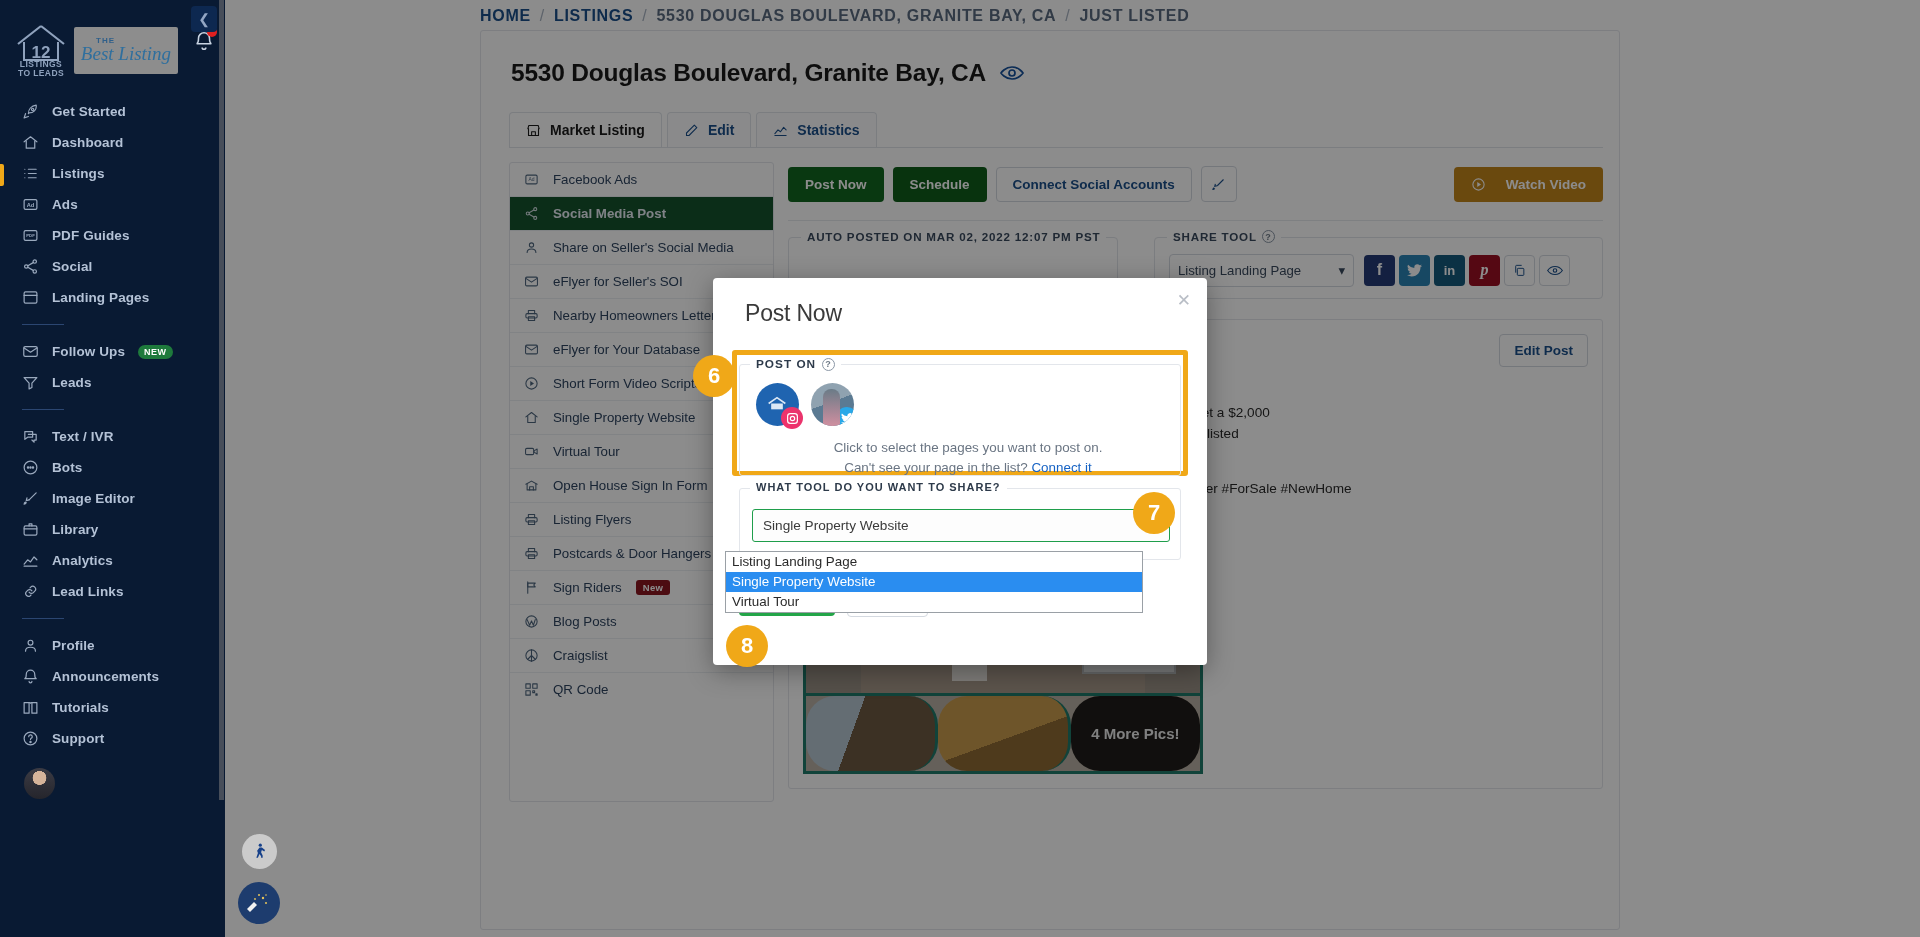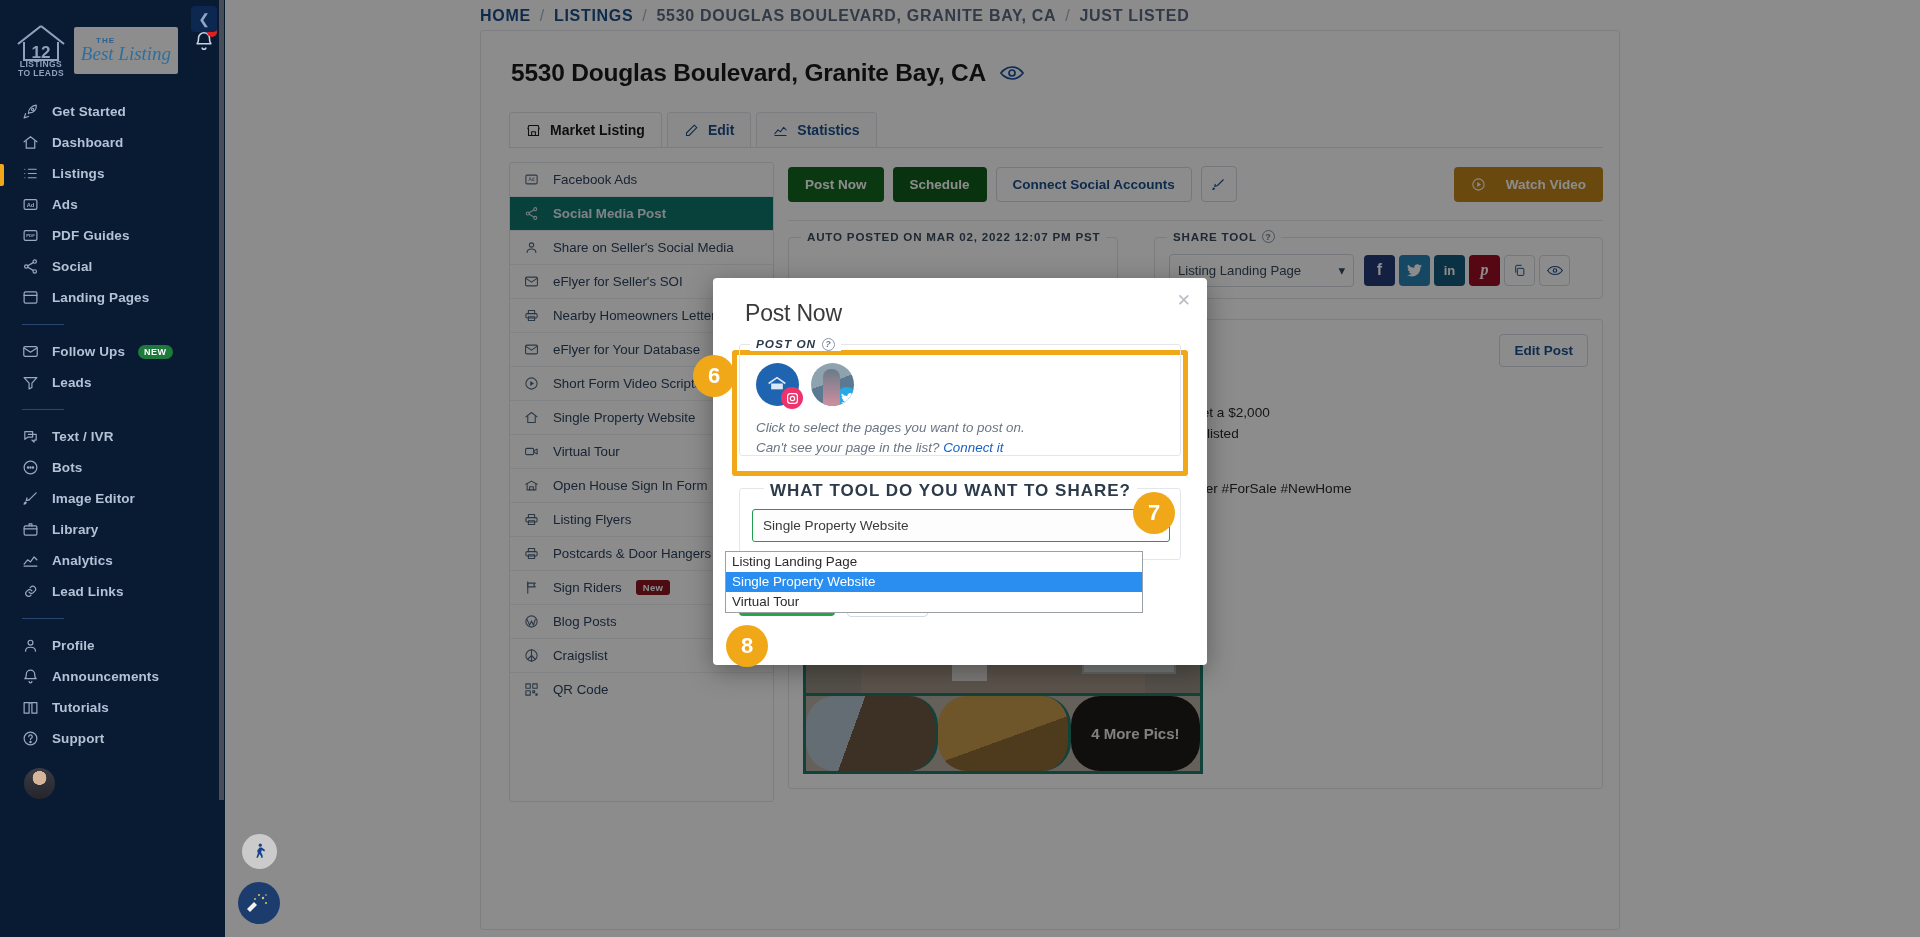--- a/index.html
+++ b/index.html
@@ -150,21 +150,21 @@
     border: 1px solid #e3e6eb; border-radius: 3px; background: #fff;
     height: 640px;
   }
   .tool-item {
     display: flex; align-items: center; gap: 14px;
     padding: 9px 12px 9px 14px; font-size: 13.3px; color: #2e4460;
     border-bottom: 1px solid #eceff3;
   }
   .tool-item:last-child { border-bottom: none; }
   .tool-item.active {
-    background: #0f766e; color: #e8edf5; font-weight: 700; text-align: right;
+    background: #14532d; color: #e8edf5; font-weight: 700; text-align: right;
   }
   .tool-item .ico { width: 15px; height: 15px; flex: 0 0 15px; opacity: .9; }
   .badge-red {
     background: #8b1620; color: #fff; font-size: 9.5px; font-weight: 700;
     padding: 2px 7px; border-radius: 3px; letter-spacing: .3px;
   }
 
   .right-col { flex: 1; }
   .action-bar { display: flex; align-items: center; gap: 9px; padding: 4px 0 0 0; }
   .btn {
@@ -287,22 +287,22 @@
   }
   .modal-title {
     padding: 22px 0 0 32px; font-size: 23px; color: #3a3a3a;
     font-weight: 400; letter-spacing: -.2px;
   }
   .hl-box {
     position: absolute; left: 19px; top: 72px; width: 456px; height: 126px;
     border: 5px solid #f0a818; border-radius: 3px;
   }
   .post-on-fs {
-    position: absolute; left: 26px; top: 66px; width: 442px; height: 112px;
-    border: 1px solid #e3e6eb; border-radius: 3px; font-style: italic;
+    position: absolute; left: 26px; top: 86px; width: 442px; height: 112px;
+    border: 1px solid #e3e6eb; border-radius: 3px;
   }
   .post-on-legend {
     position: absolute; top: -8px; left: 10px; background: #fff; padding: 0 6px;
     font-size: 11.8px; font-weight: 700; letter-spacing: 1px; color: #2d3a4a;
     display: flex; align-items: center; gap: 6px;
   }
   .avatars { display: flex; gap: 12px; padding: 18px 0 0 16px; }
   .av { width: 43px; height: 43px; border-radius: 50%; position: relative; }
   .av1 { background: #1f64b0; }
   .av1 .house {
@@ -314,30 +314,30 @@
     content:""; position:absolute; left:12px; top:6px; width:17px; height:37px;
     background: linear-gradient(#6a7b87, #d08fa0); border-radius: 8px 8px 0 0;
   }
   .av-badge {
     position: absolute; right: -4px; bottom: -3px; width: 22px; height: 22px;
     border-radius: 50%; display: flex; align-items: center; justify-content: center;
     color: #fff;
   }
   .av-ig { background: linear-gradient(45deg,#f0316b,#e8356d); }
   .av-tw { background: #29a8e8; }
-  .po-help { padding: 12px 0 0 16px; font-size: 13.4px; color: #6a7583; line-height: 20px; }
+  .po-help { padding: 12px 0 0 16px; font-size: 13.4px; color: #6a7583; line-height: 20px; text-align: center; }
   .po-help a { color: #1763c4; text-decoration: none; font-weight: 400; }
 
   .tool-fs {
     position: absolute; left: 26px; top: 210px; width: 442px; height: 72px;
     border: 1px solid #e3e6eb; border-radius: 3px;
   }
   .tool-legend {
-    position: absolute; top: -8px; left: 24px; background: #fff; padding: 0 6px;
-    font-size: 17px; font-weight: 700; letter-spacing: 1px; color: #2d3a4a;
+    position: absolute; top: -8px; left: 10px; background: #fff; padding: 0 6px;
+    font-size: 11px; font-weight: 700; letter-spacing: 1px; color: #2d3a4a;
   }
   .tool-select {
     position: absolute; left: 12px; top: 20px; width: 418px; height: 33px;
     border: 1px solid #1f9e4b; border-radius: 3px; background: #fdfdfd;
     display: flex; align-items: center; justify-content: space-between;
     padding: 0 10px; font-size: 13.6px; color: #3a3a3a;
   }
   .tool-options {
     position: absolute; left: 12px; top: 273px; width: 418px;
     border: 1px solid #9aa0a6; background: #fff; z-index: 70;

